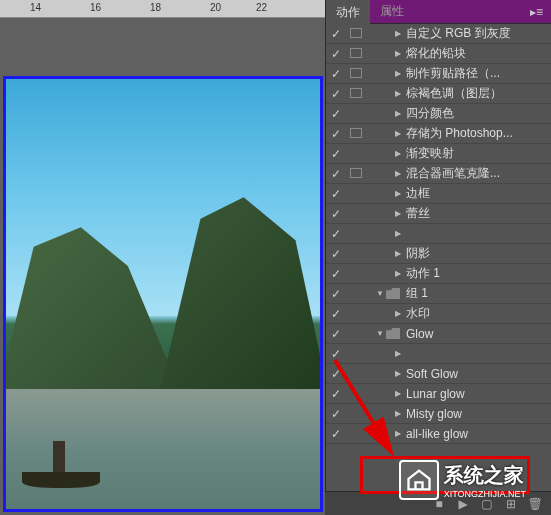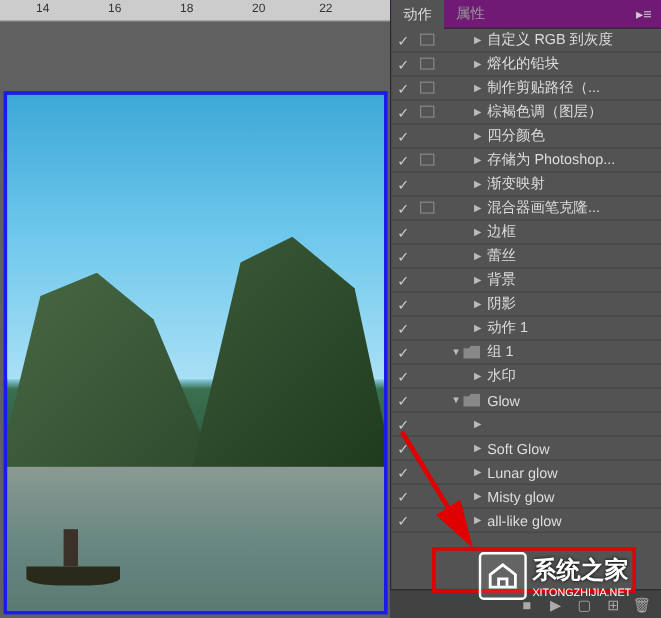--- a/index.html
+++ b/index.html
@@ -47,21 +47,21 @@
     .wm-sub { font-size: 9px; display: block; }
   </style>
 </head>
 <body>
 
 <div class="ruler-horizontal">
   <span class="ruler-tick" style="left:30px">14</span>
   <span class="ruler-tick" style="left:90px">16</span>
   <span class="ruler-tick" style="left:150px">18</span>
   <span class="ruler-tick" style="left:210px">20</span>
-  <span class="ruler-tick" style="left:266px">22</span>
+  <span class="ruler-tick" style="left:256px">22</span>
 </div>
 
 <div class="canvas-area">
   <div class="image-frame">
     <div class="sky"></div>
     <div class="mountain1"></div>
     <div class="mountain2"></div>
     <div class="water"></div>
     <div class="boat"></div>
   </div>
@@ -142,21 +142,20 @@
         <div class="mode-col"></div>
         <span class="indent" style="width: 26px;"></span>
         <span class="expand" style="font-size: 8px;">▶</span>
         <span class="action-label">蕾丝</span>
       </div>
       <div class="action-item">
         <div class="check-col">✓</div>
         <div class="mode-col"></div>
         <span class="indent" style="width: 26px;"></span>
         <span class="expand" style="font-size: 8px;">▶</span>
-        <span class="action-label">背景</span>
       </div>
       <div class="action-item">
         <div class="check-col">✓</div>
         <div class="mode-col"></div>
         <span class="indent" style="width: 26px;"></span>
         <span class="expand" style="font-size: 8px;">▶</span>
         <span class="action-label">阴影</span>
       </div>
       <div class="action-item">
         <div class="check-col">✓</div>

